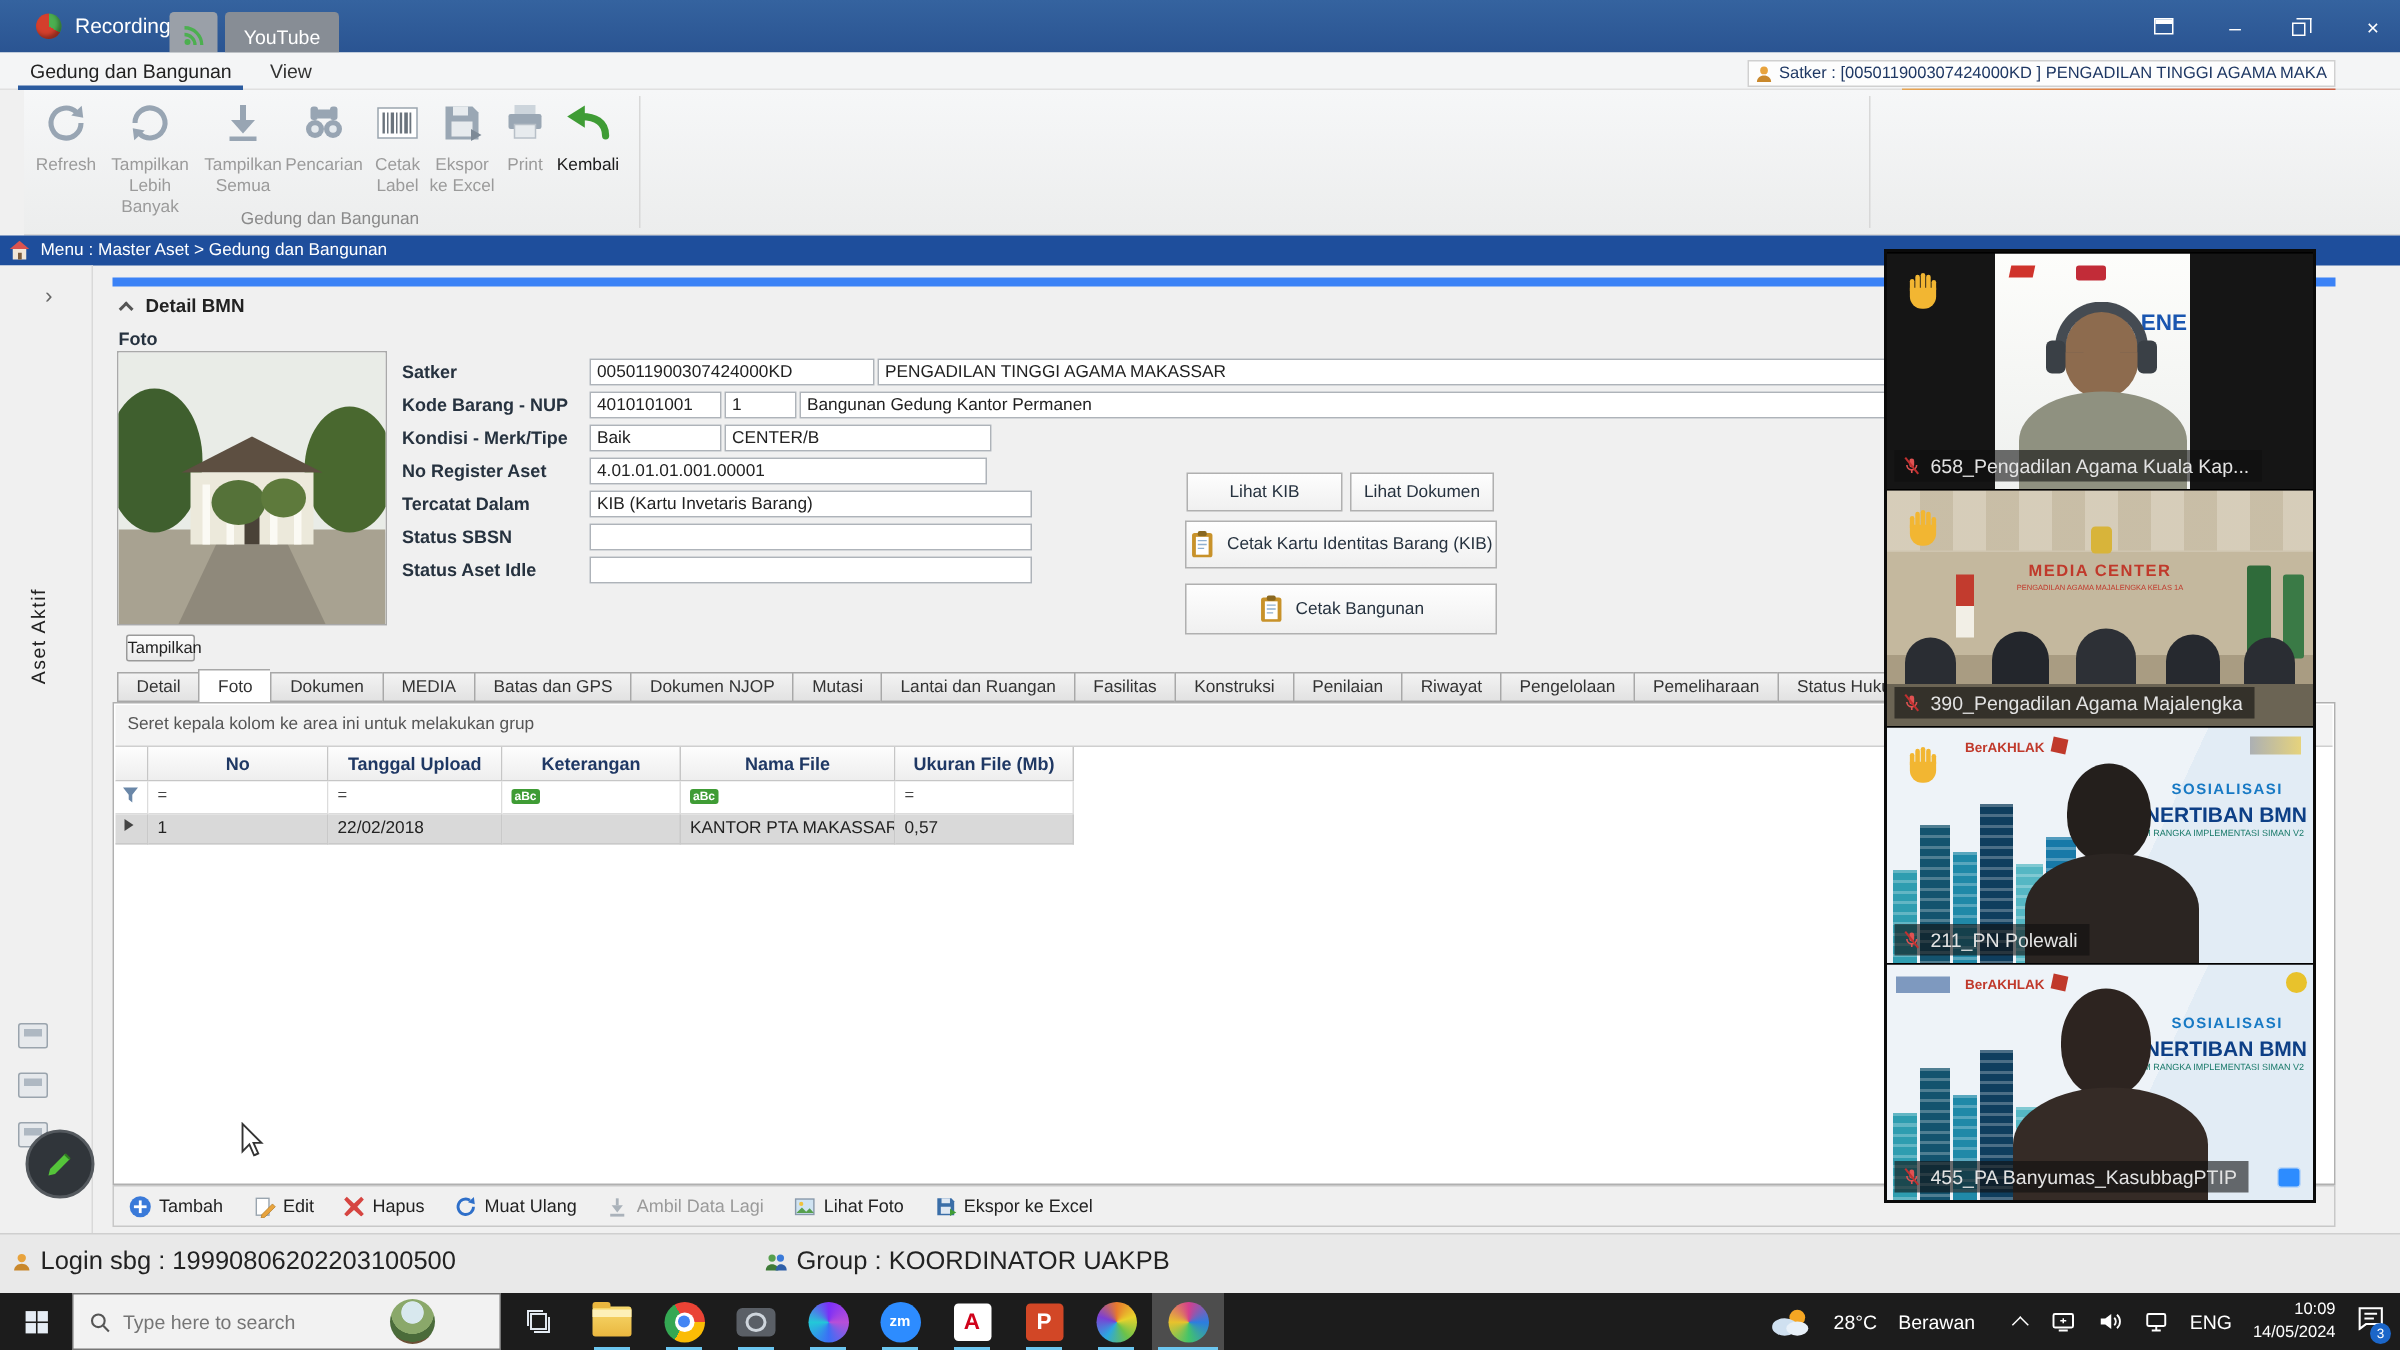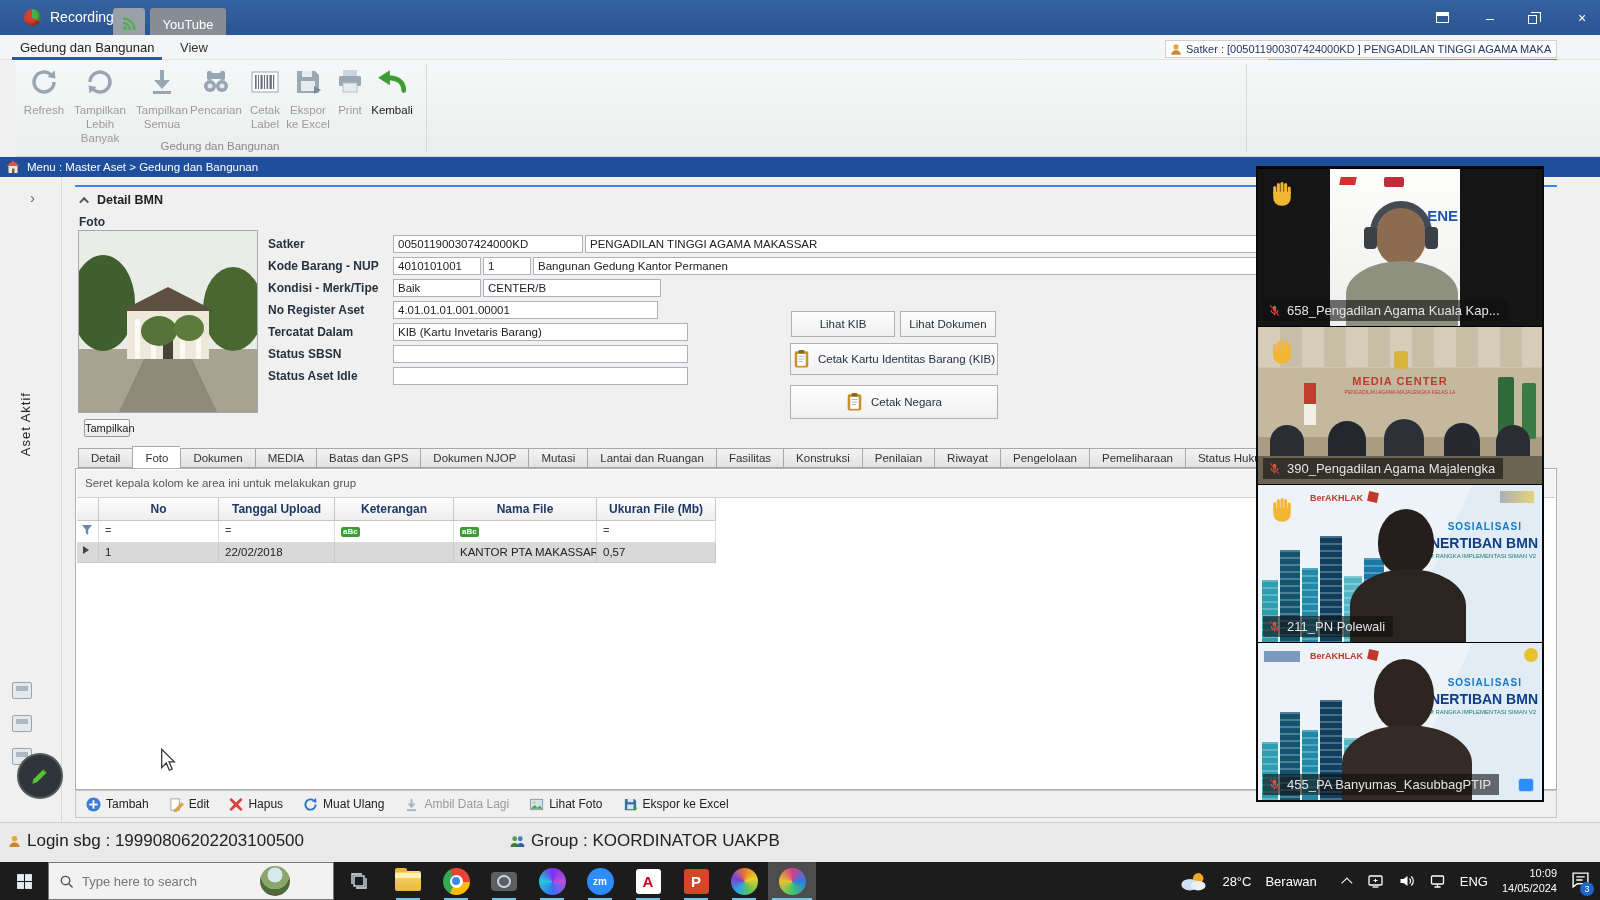--- a/index.html
+++ b/index.html
@@ -43,21 +43,21 @@
 
 
 .left-strip { position:absolute; top:177px; left:0; width:62px; height:645px; background:#f0f0f0; border-right:1px solid #d9d9d9; }
 .expander { position:absolute; left:30px; top:12px; font-size:15px; color:#666; }
 .vert-label { position:absolute; left:18px; top:215px; writing-mode:vertical-rl; transform:rotate(180deg); font-size:13px; color:#222; letter-spacing:1px; }
 .mini-tool { position:absolute; left:12px; width:20px; height:17px; border:1px solid #9aa4ad; background:#e6e9ec; border-radius:2px; }
 .mini-tool::before { content:""; display:block; margin:3px 3px 0; height:5px; background:#aeb8c2; }
 .pencil-fab { position:absolute; left:17px; top:753px; width:46px; height:46px; border-radius:50%; background:#30353a; border:2px solid #54595e; display:flex; align-items:center; justify-content:center; }
 
 
-.detail-panel { position:absolute; left:75px; top:185px; width:1482px; height:263px; background:#f0f0f0; border-top:2px solid #3b82f6; }
+.detail-panel { position:absolute; left:75px; top:185px; width:1482px; height:263px; background:#f0f0f0; border-top:6px solid #3b82f6; }
 .detail-hdr { position:absolute; left:7px; top:6px; font-size:12.5px; font-weight:bold; color:#222; }
 .chev-up { display:inline-block; width:7px; height:7px; border-left:2px solid #555; border-top:2px solid #555; transform:rotate(45deg) translateY(2px); margin-right:8px; }
 .foto-label { position:absolute; left:4px; top:28px; font-size:12px; font-weight:bold; color:#26323f; }
 .photo-box { position:absolute; left:3px; top:43px; width:180px; height:183px; background:#fff; border:1px solid #a9a9a9; }
 .show-btn { position:absolute; left:9px; top:232px; width:46px; height:18px; background:linear-gradient(#fdfdfd,#e9e9e9); border:1px solid #9a9a9a; font-size:11px; color:#222; text-align:center; line-height:16px; border-radius:2px; }
 .flabel { position:absolute; left:193px; width:125px; font-size:12px; font-weight:bold; color:#26323f; }
 .fld { position:absolute; height:18px; background:#fff; border:1px solid #aeb3b9; font-size:11.5px; color:#222; padding:1px 4px; line-height:14px; white-space:nowrap; overflow:hidden; }
 .act-btn { position:absolute; background:linear-gradient(#fefefe,#f0f0f0); border:1px solid #b0b0b0; font-size:11.5px; color:#26323f; display:flex; align-items:center; justify-content:center; gap:8px; }
 
 
@@ -326,21 +326,21 @@
         </svg>
       <span>Cetak Kartu Identitas Barang (KIB)</span>
     </div>
     <div class="act-btn" style="left:715px;top:198px;width:208px;height:34px">
       <svg width="17" height="20" viewBox="0 0 20 22">
           <rect x="2" y="2" width="16" height="19" rx="2" fill="#c8922a"></rect>
           <rect x="6.5" y="0.5" width="7" height="4" rx="1.5" fill="#8a6820"></rect>
           <rect x="5" y="5" width="10" height="14" fill="#fff"></rect>
           <path d="M6.5 8h7M6.5 11h7M6.5 14h5" stroke="#8fb0d0" stroke-width="1"></path>
         </svg>
-      <span>Cetak Negara</span>
+      <span>Cetak Bangunan</span>
     </div>
   </div>
 
   <div class="tabstrip">
     <div class="dtab">Detail</div>
     <div class="dtab active">Foto</div>
     <div class="dtab">Dokumen</div>
     <div class="dtab">MEDIA</div>
     <div class="dtab">Batas dan GPS</div>
     <div class="dtab">Dokumen NJOP</div>

